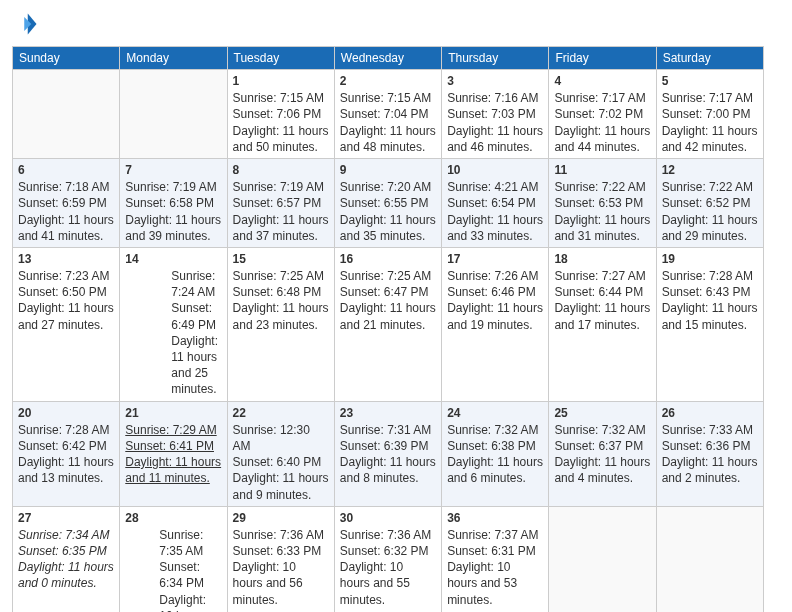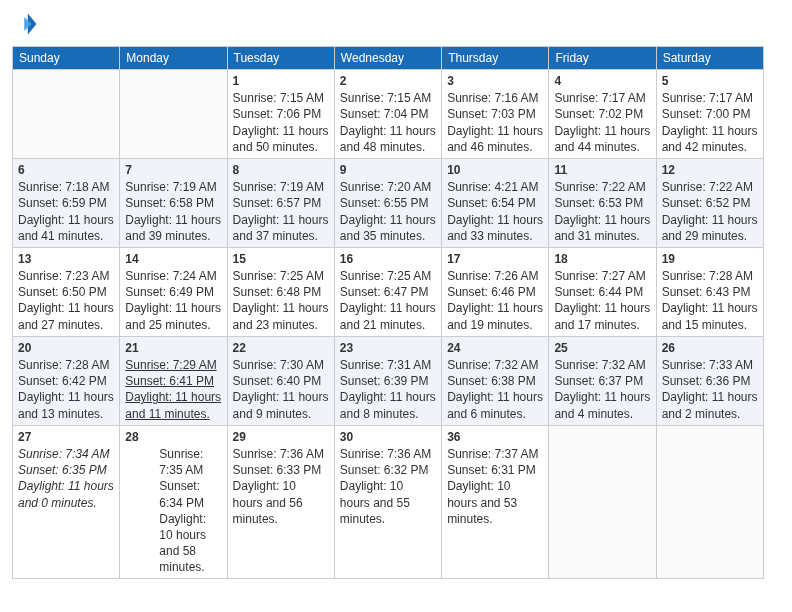--- a/index.html
+++ b/index.html
@@ -216,21 +216,21 @@
         </tr>
         <tr>
           <td>
             <span class="day-num">13</span>
             <div class="day-info" style="white-space: pre-line;">Sunrise: 7:23 AM
 Sunset: 6:50 PM
 Daylight: 11 hours and 27 minutes.</div>
           </td>
           <td>
             <span class="day-num">14</span>
-            <div class="day-info" style="white-space: pre-line;">Sunrise: 7:24 AM
+            <div class="day-info" style="white-space: pre-line; margin-left: 46px;">Sunrise: 7:24 AM
 Sunset: 6:49 PM
 Daylight: 11 hours and 25 minutes.</div>
           </td>
           <td>
             <span class="day-num">15</span>
             <div class="day-info" style="white-space: pre-line;">Sunrise: 7:25 AM
 Sunset: 6:48 PM
 Daylight: 11 hours and 23 minutes.</div>
           </td>
           <td>
@@ -266,21 +266,21 @@
 Daylight: 11 hours and 13 minutes.</div>
           </td>
           <td>
             <span class="day-num">21</span>
             <div class="day-info" style="white-space: pre-line; text-decoration: underline;">Sunrise: 7:29 AM
 Sunset: 6:41 PM
 Daylight: 11 hours and 11 minutes.</div>
           </td>
           <td>
             <span class="day-num">22</span>
-            <div class="day-info" style="white-space: pre-line;">Sunrise: 7:30 AM
+            <div class="day-info" style="white-space: pre-line;">Sunrise: 12:30 AM
 Sunset: 6:40 PM
 Daylight: 11 hours and 9 minutes.</div>
           </td>
           <td>
             <span class="day-num">23</span>
             <div class="day-info" style="white-space: pre-line;">Sunrise: 7:31 AM
 Sunset: 6:39 PM
 Daylight: 11 hours and 8 minutes.</div>
           </td>
           <td>

